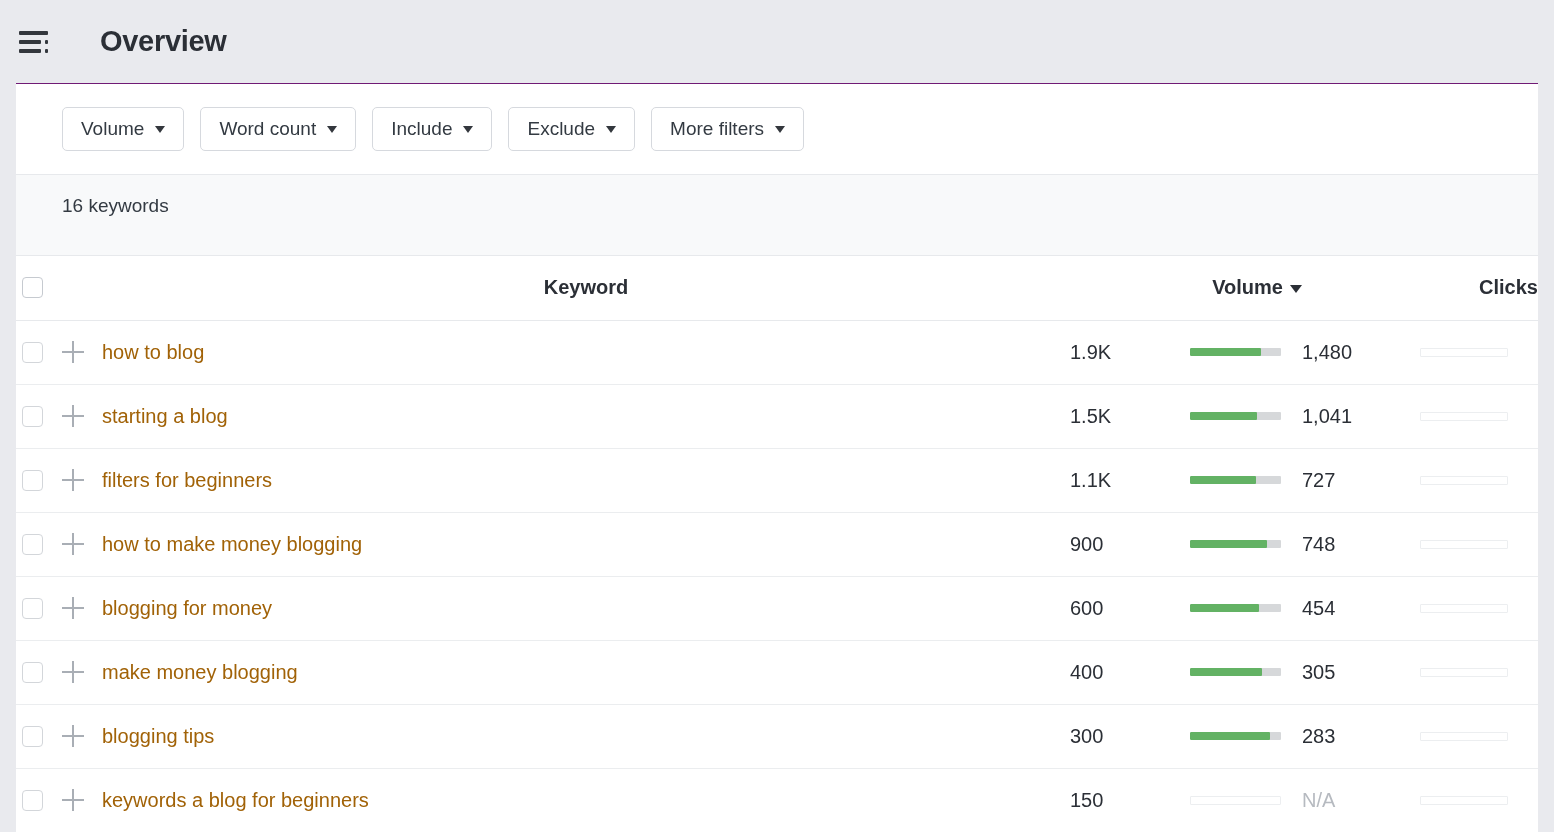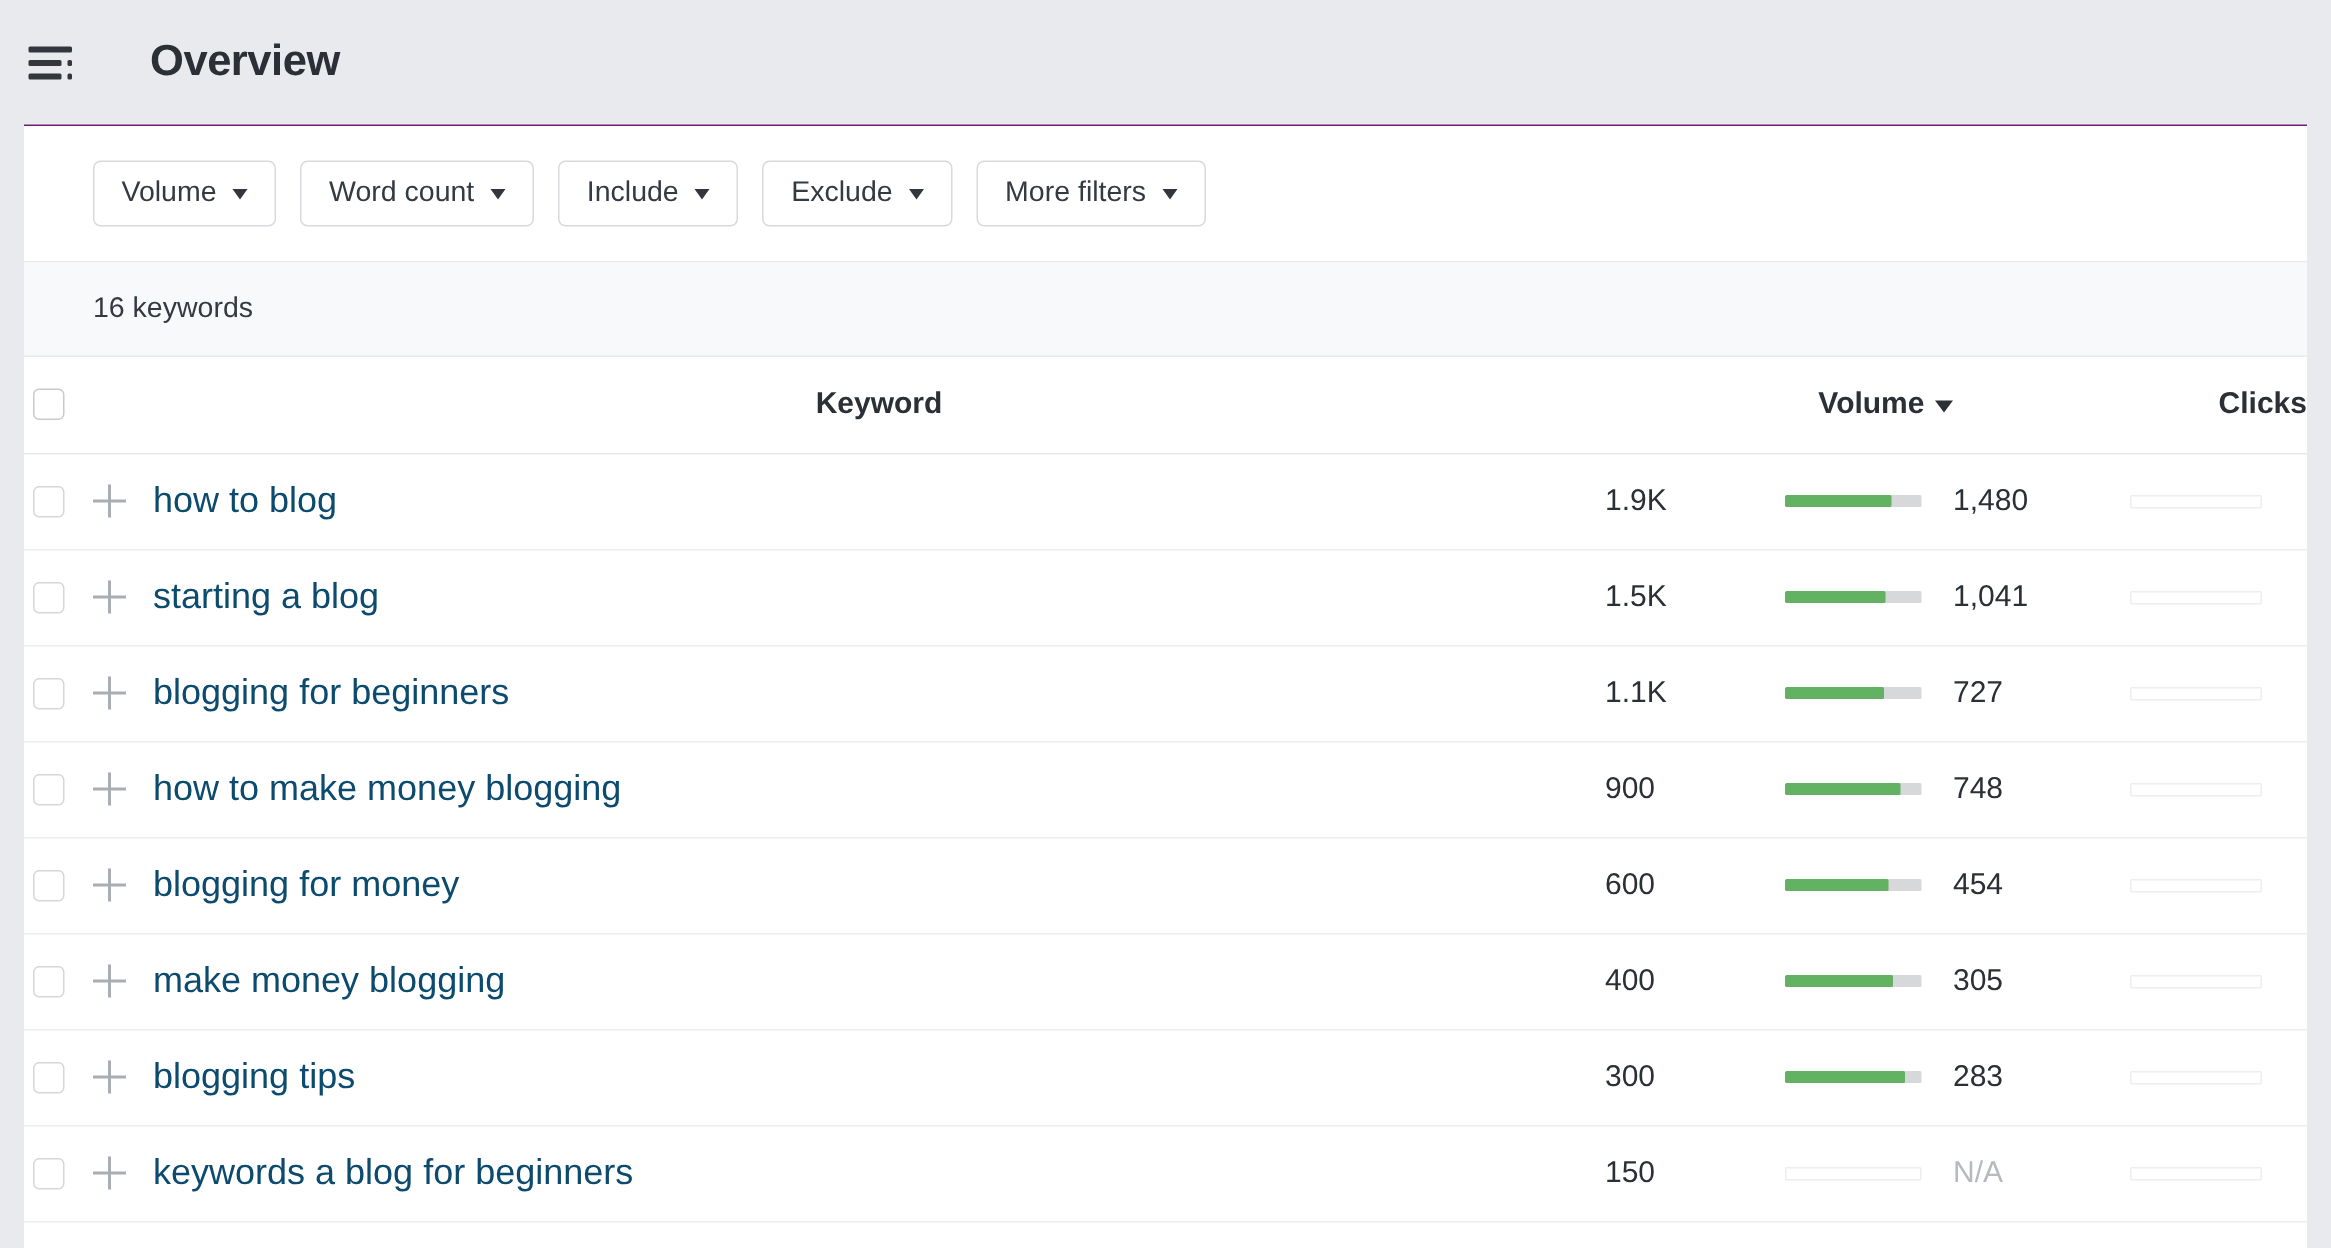--- a/index.html
+++ b/index.html
@@ -93,21 +93,21 @@
     border-left: 5.5px solid transparent;
     border-right: 5.5px solid transparent;
     border-top: 7px solid #33373d;
     display: inline-block;
   }
 
   
   .count-bar {
     background: #f8f9fa;
     border-bottom: 1px solid #e7e9ec;
-    padding: 20px 0 20px 46px;
+    padding: 20px 0 38px 46px;
     font-size: 19px;
     color: #333a42;
   }
 
   
   .kw-table {
     width: 100%;
     border-collapse: collapse;
     table-layout: fixed;
   }
@@ -171,22 +171,22 @@
   }
   .plus-icon::before, .plus-icon::after {
     content: "";
     position: absolute;
     background: #a9aeb5;
   }
   .plus-icon::before { left: 0; top: 9.5px; width: 22px; height: 2.4px; }
   .plus-icon::after  { top: 0; left: 9.8px; width: 2.4px; height: 22px; }
 
   .kw-link {
-    font-size: 24px;
-    color: #0c4a6e;
+    font-size: 20px;
+    color: #a16207;
     text-decoration: none;
     cursor: pointer;
   }
 
   .num-cell {
     font-size: 20px;
     color: #2b2f36;
     padding-right: 0;
   }
   .num-cell.na { color: #b6bac0; }
@@ -338,21 +338,21 @@
             <div class="bar-track"></div>
           </td>
         </tr>
         <tr>
           <td>
             <span class="checkbox"></span>
           </td>
           <td>
             <span class="plus-icon"></span>
           </td>
-          <td><a class="kw-link">blogging for beginners</a></td>
+          <td><a class="kw-link">filters for beginners</a></td>
           <td class="num-cell">1.1K</td>
           <td class="bar-wrap">
             <div class="bar-track">
               <div class="bar-fill" style="width:73%"></div>
             </div>
           </td>
           <td class="num-cell">727</td>
           <td class="bar-wrap clicks-bar">
             <div class="bar-track"></div>
           </td>

